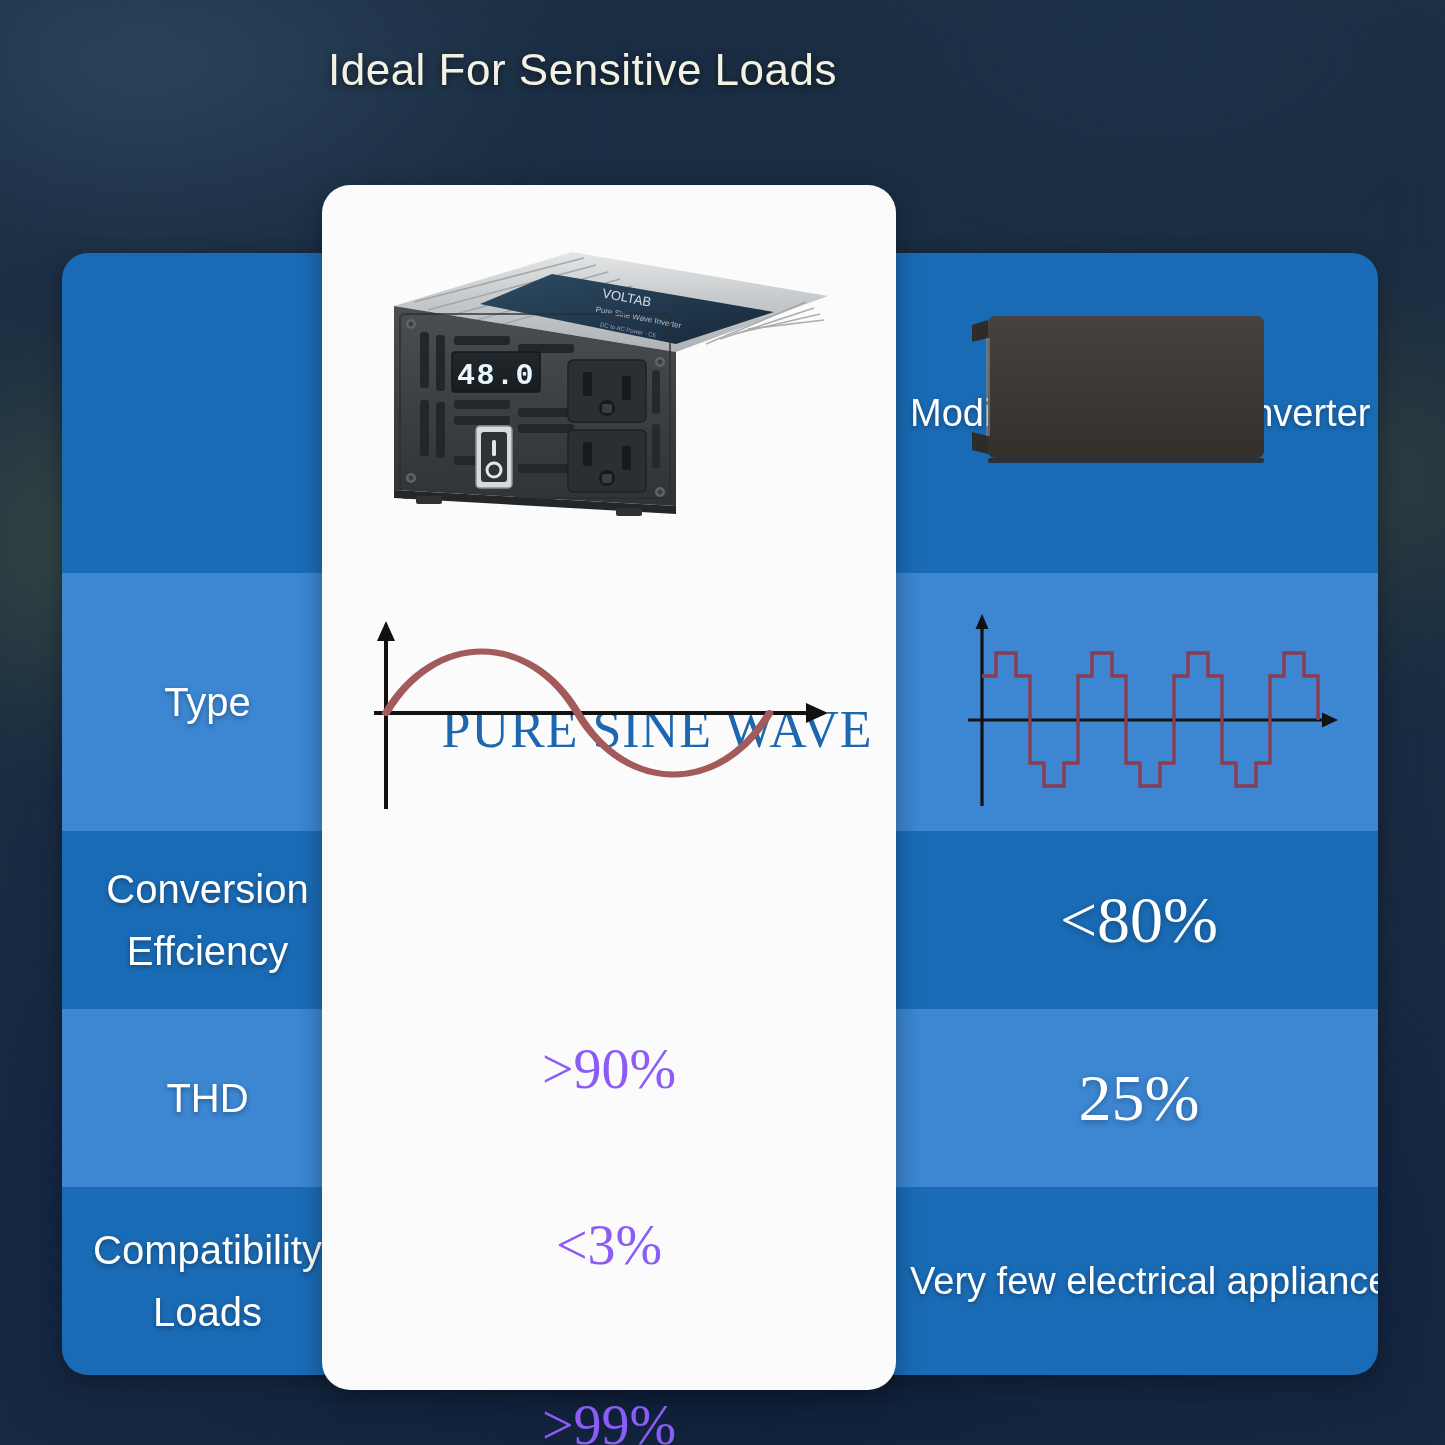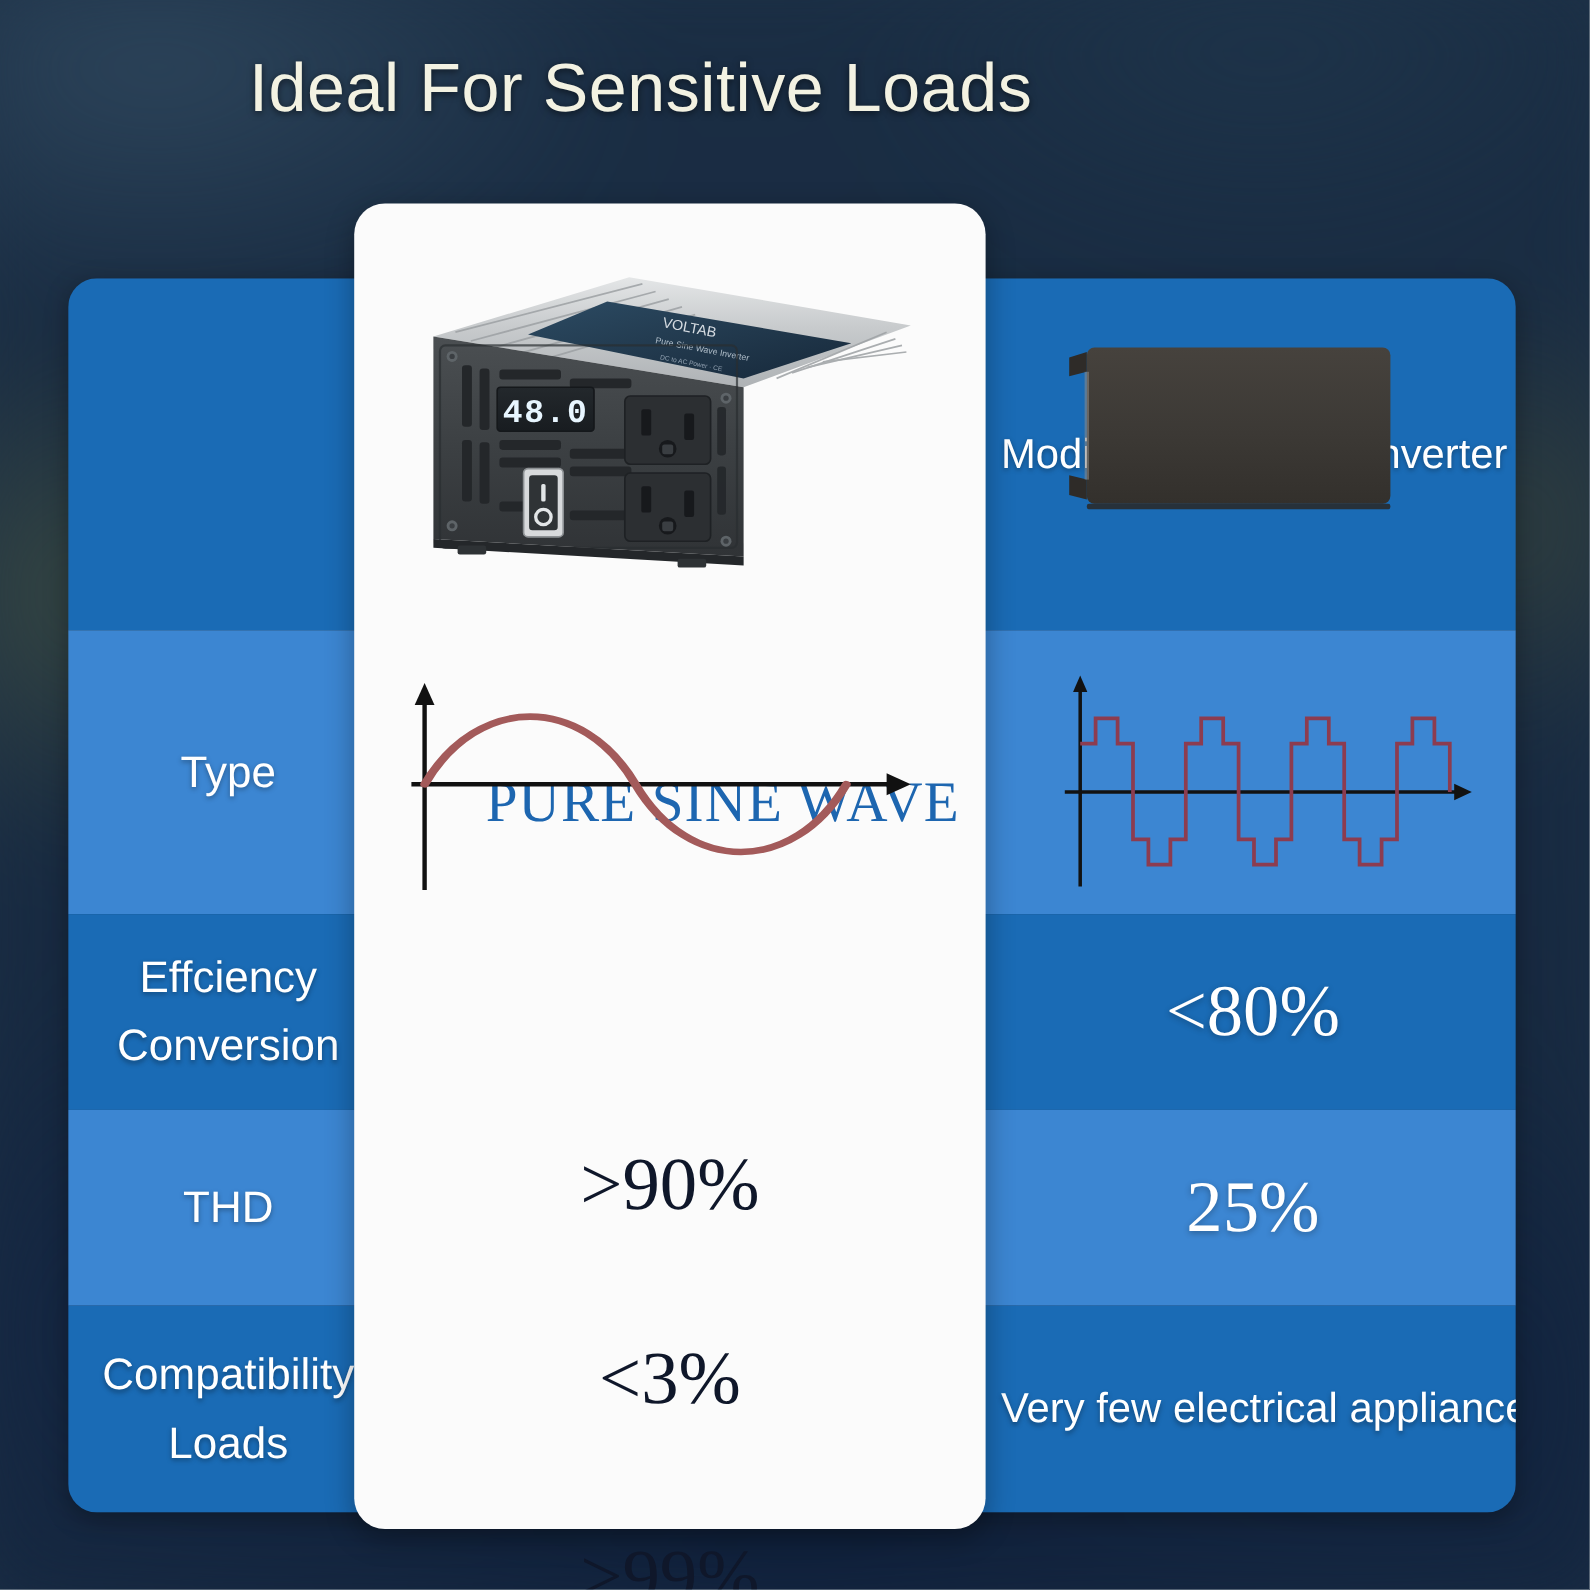--- a/index.html
+++ b/index.html
@@ -50,21 +50,21 @@
       linear-gradient(180deg, rgba(28,46,66,.35) 0%, rgba(18,34,58,.55) 100%);
   }
 
   
   #page-title {
     position: absolute;
     top: 45px;
     left: 0;
     width: 1165px;
     text-align: center;
-    font-size: 62px;
+    font-size: 44px;
     font-weight: 400;
     letter-spacing: .5px;
     color: #f3f2e2;
     text-shadow: 0 2px 7px rgba(0,0,0,.55);
     white-space: nowrap;
   }
 
   
   #comparison-table {
     position: absolute;
@@ -147,22 +147,22 @@
     color: #1d66b0;
     white-space: nowrap;
     margin-left: 48px;
   }
   .card-value {
     position: absolute;
     left: 0;
     width: 100%;
     text-align: center;
     font-family: "Liberation Serif", serif;
-    font-size: 68px;
-    color: #0f172a;
+    font-size: 56px;
+    color: #8b5cf6;
   }
   #card-eff    { top: 852px; }
   #card-thd    { top: 1028px; }
   #card-compat { top: 1208px; }
 
   #sine-chart {
     position: absolute;
     left: 22px;
     top: 428px;
     width: 530px;
@@ -213,22 +213,22 @@
     </div>
 
     <div class="trow light" id="row-type">
       <div class="label-cell">Type</div>
       <div class="mid-cell"></div>
       <div class="right-cell"></div>
     </div>
 
     <div class="trow dark" id="row-eff">
       <div class="label-cell">
+        <div>Conversion</div>
         <div>Effciency</div>
-        <div>Conversion</div>
       </div>
       <div class="mid-cell"></div>
       <div class="right-cell value">&lt;80%</div>
     </div>
 
     <div class="trow light" id="row-thd">
       <div class="label-cell">THD</div>
       <div class="mid-cell"></div>
       <div class="right-cell value">25%</div>
     </div>

